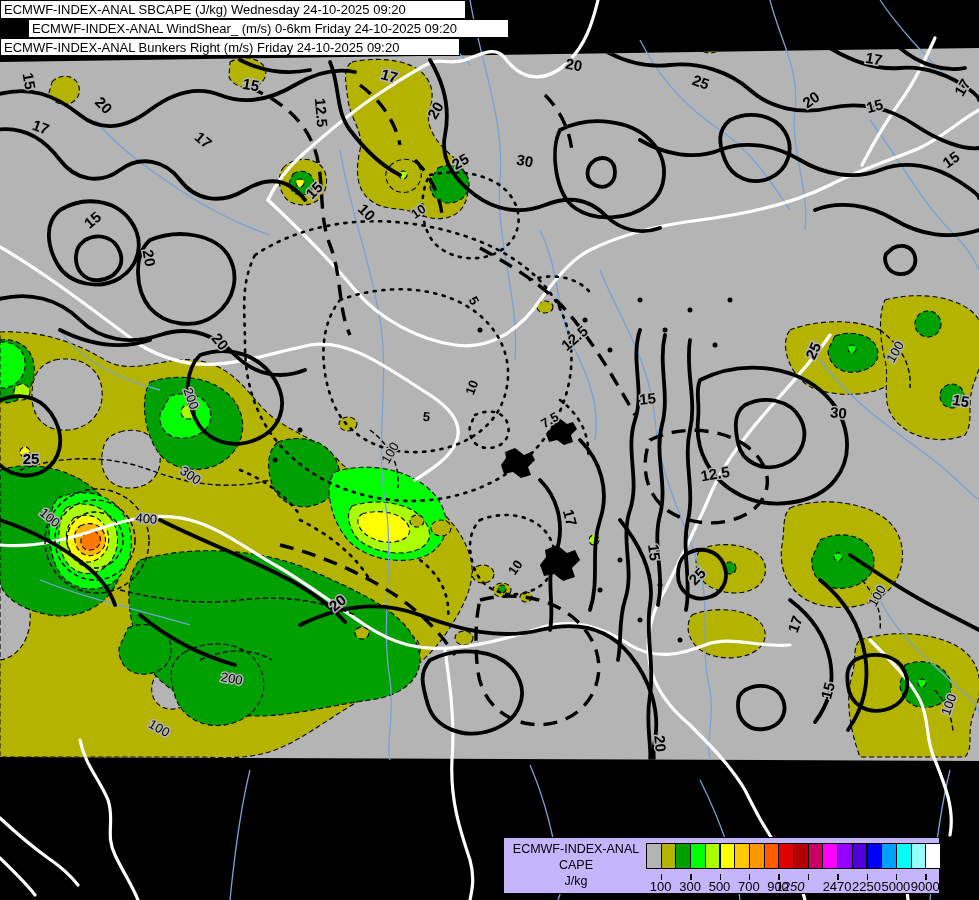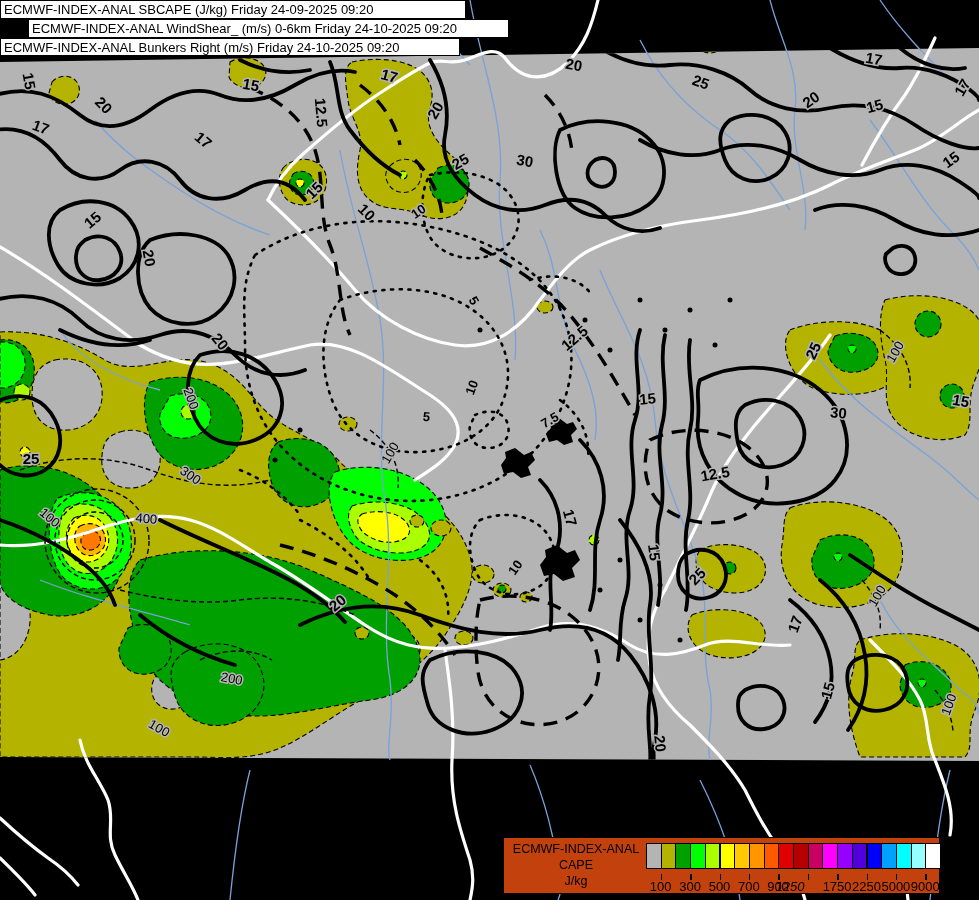--- a/index.html
+++ b/index.html
@@ -2,21 +2,21 @@
 <html><head>
 <meta charset="utf-8">
 <style>
   html,body{margin:0;padding:0;background:#000;width:979px;height:900px;overflow:hidden;}
   #stage{position:relative;width:979px;height:900px;background:#000;font-family:"Liberation Sans",sans-serif;}
   #map-svg{position:absolute;left:0;top:0;}
   
   .title-box{position:absolute;left:0;background:#fff;border:1px solid #000;color:#000;
              font-size:13px;line-height:17px;padding:0 4px 0 3px;white-space:nowrap;box-sizing:border-box;}
   
-  #legend{position:absolute;left:503px;top:837px;width:437px;height:57px;background:#c2410c;
+  #legend{position:absolute;left:503px;top:837px;width:437px;height:57px;background:#c4b5fd;
           border:1px solid #000;box-sizing:border-box;}
   #legend-title{position:absolute;left:4px;top:3px;width:136px;text-align:center;color:#000;font-size:12.5px;line-height:16px;}
   #legend-bar{position:absolute;left:142px;top:5px;height:26px;}
   .swatch{position:absolute;top:0;width:15px;height:26px;border:1px solid #000;box-sizing:border-box;}
   .tick{position:absolute;top:31px;width:1.5px;height:6px;background:#000;}
   .tick-label{position:absolute;top:36px;font-size:13px;color:#000;transform:translateX(-50%);white-space:nowrap;}
   
   .river{stroke:#78a2d8;stroke-width:1.3;fill:none;}
   .border{stroke:#ffffff;stroke-width:3.2;fill:none;stroke-linecap:round;stroke-linejoin:round;}
   .shear{stroke:#000;stroke-width:3.8;fill:none;stroke-linejoin:round;stroke-linecap:round;}
@@ -311,21 +311,21 @@
           <text class="lbl lbl-cape" transform="translate(157,732) rotate(30)" text-anchor="middle">100</text>
           <text class="lbl lbl-cape" transform="translate(394,455) rotate(-60)" text-anchor="middle">100</text>
           <text class="lbl lbl-cape" transform="translate(899,354) rotate(-60)" text-anchor="middle">100</text>
           <text class="lbl lbl-cape" transform="translate(881,598) rotate(-60)" text-anchor="middle">100</text>
           <text class="lbl lbl-cape" transform="translate(953,706) rotate(-70)" text-anchor="middle">100</text>
         </g>
   </g>
 </svg>
 
 <div>
-  <div class="title-box" style="top:0;width:466px;height:19px;">ECMWF-INDEX-ANAL SBCAPE (J/kg) Friday 24-09-2025 09:20</div>
+  <div class="title-box" style="top:0;width:466px;height:19px;">ECMWF-INDEX-ANAL SBCAPE (J/kg) Wednesday 24-10-2025 09:20</div>
   <div class="title-box" style="top:19px;width:481px;height:19px;margin-left:28px;">ECMWF-INDEX-ANAL WindShear_ (m/s) 0-6km Friday 24-10-2025 09:20</div>
   <div class="title-box" style="top:38px;width:460px;height:18px;">ECMWF-INDEX-ANAL Bunkers Right (m/s) Friday 24-10-2025 09:20</div>
 </div>
 
 <div id="legend">
   <div id="legend-title">
     <div>ECMWF-INDEX-ANAL</div>
     <div>CAPE</div>
     <div>J/kg</div>
   </div>
@@ -356,21 +356,21 @@
         <div class="tick-label" style="left: 44.1px;">300</div>
         <div class="tick" style="left: 73.5px;"></div>
         <div class="tick-label" style="left: 73.5px; text-align: center;">500</div>
         <div class="tick" style="left: 102.9px;"></div>
         <div class="tick-label" style="left: 102.9px;">700</div>
         <div class="tick" style="left: 132.3px;"></div>
         <div class="tick-label" style="left: 132px;">900</div>
         <div class="tick" style="left: 161.7px;"></div>
         <div class="tick-label" style="left: 144px; font-style: italic;">1250</div>
         <div class="tick" style="left: 191.1px;"></div>
-        <div class="tick-label" style="left: 191.1px;">1750</div>
+        <div class="tick-label" style="left: 191.1px;">2470</div>
         <div class="tick" style="left: 220.5px;"></div>
         <div class="tick-label" style="left: 220.5px;">2250</div>
         <div class="tick" style="left: 249.9px;"></div>
         <div class="tick-label" style="left: 249.9px;">5000</div>
         <div class="tick" style="left: 279.3px;"></div>
         <div class="tick-label" style="left: 279.3px;">9000</div>
       </div>
 </div>
 
 </div>

